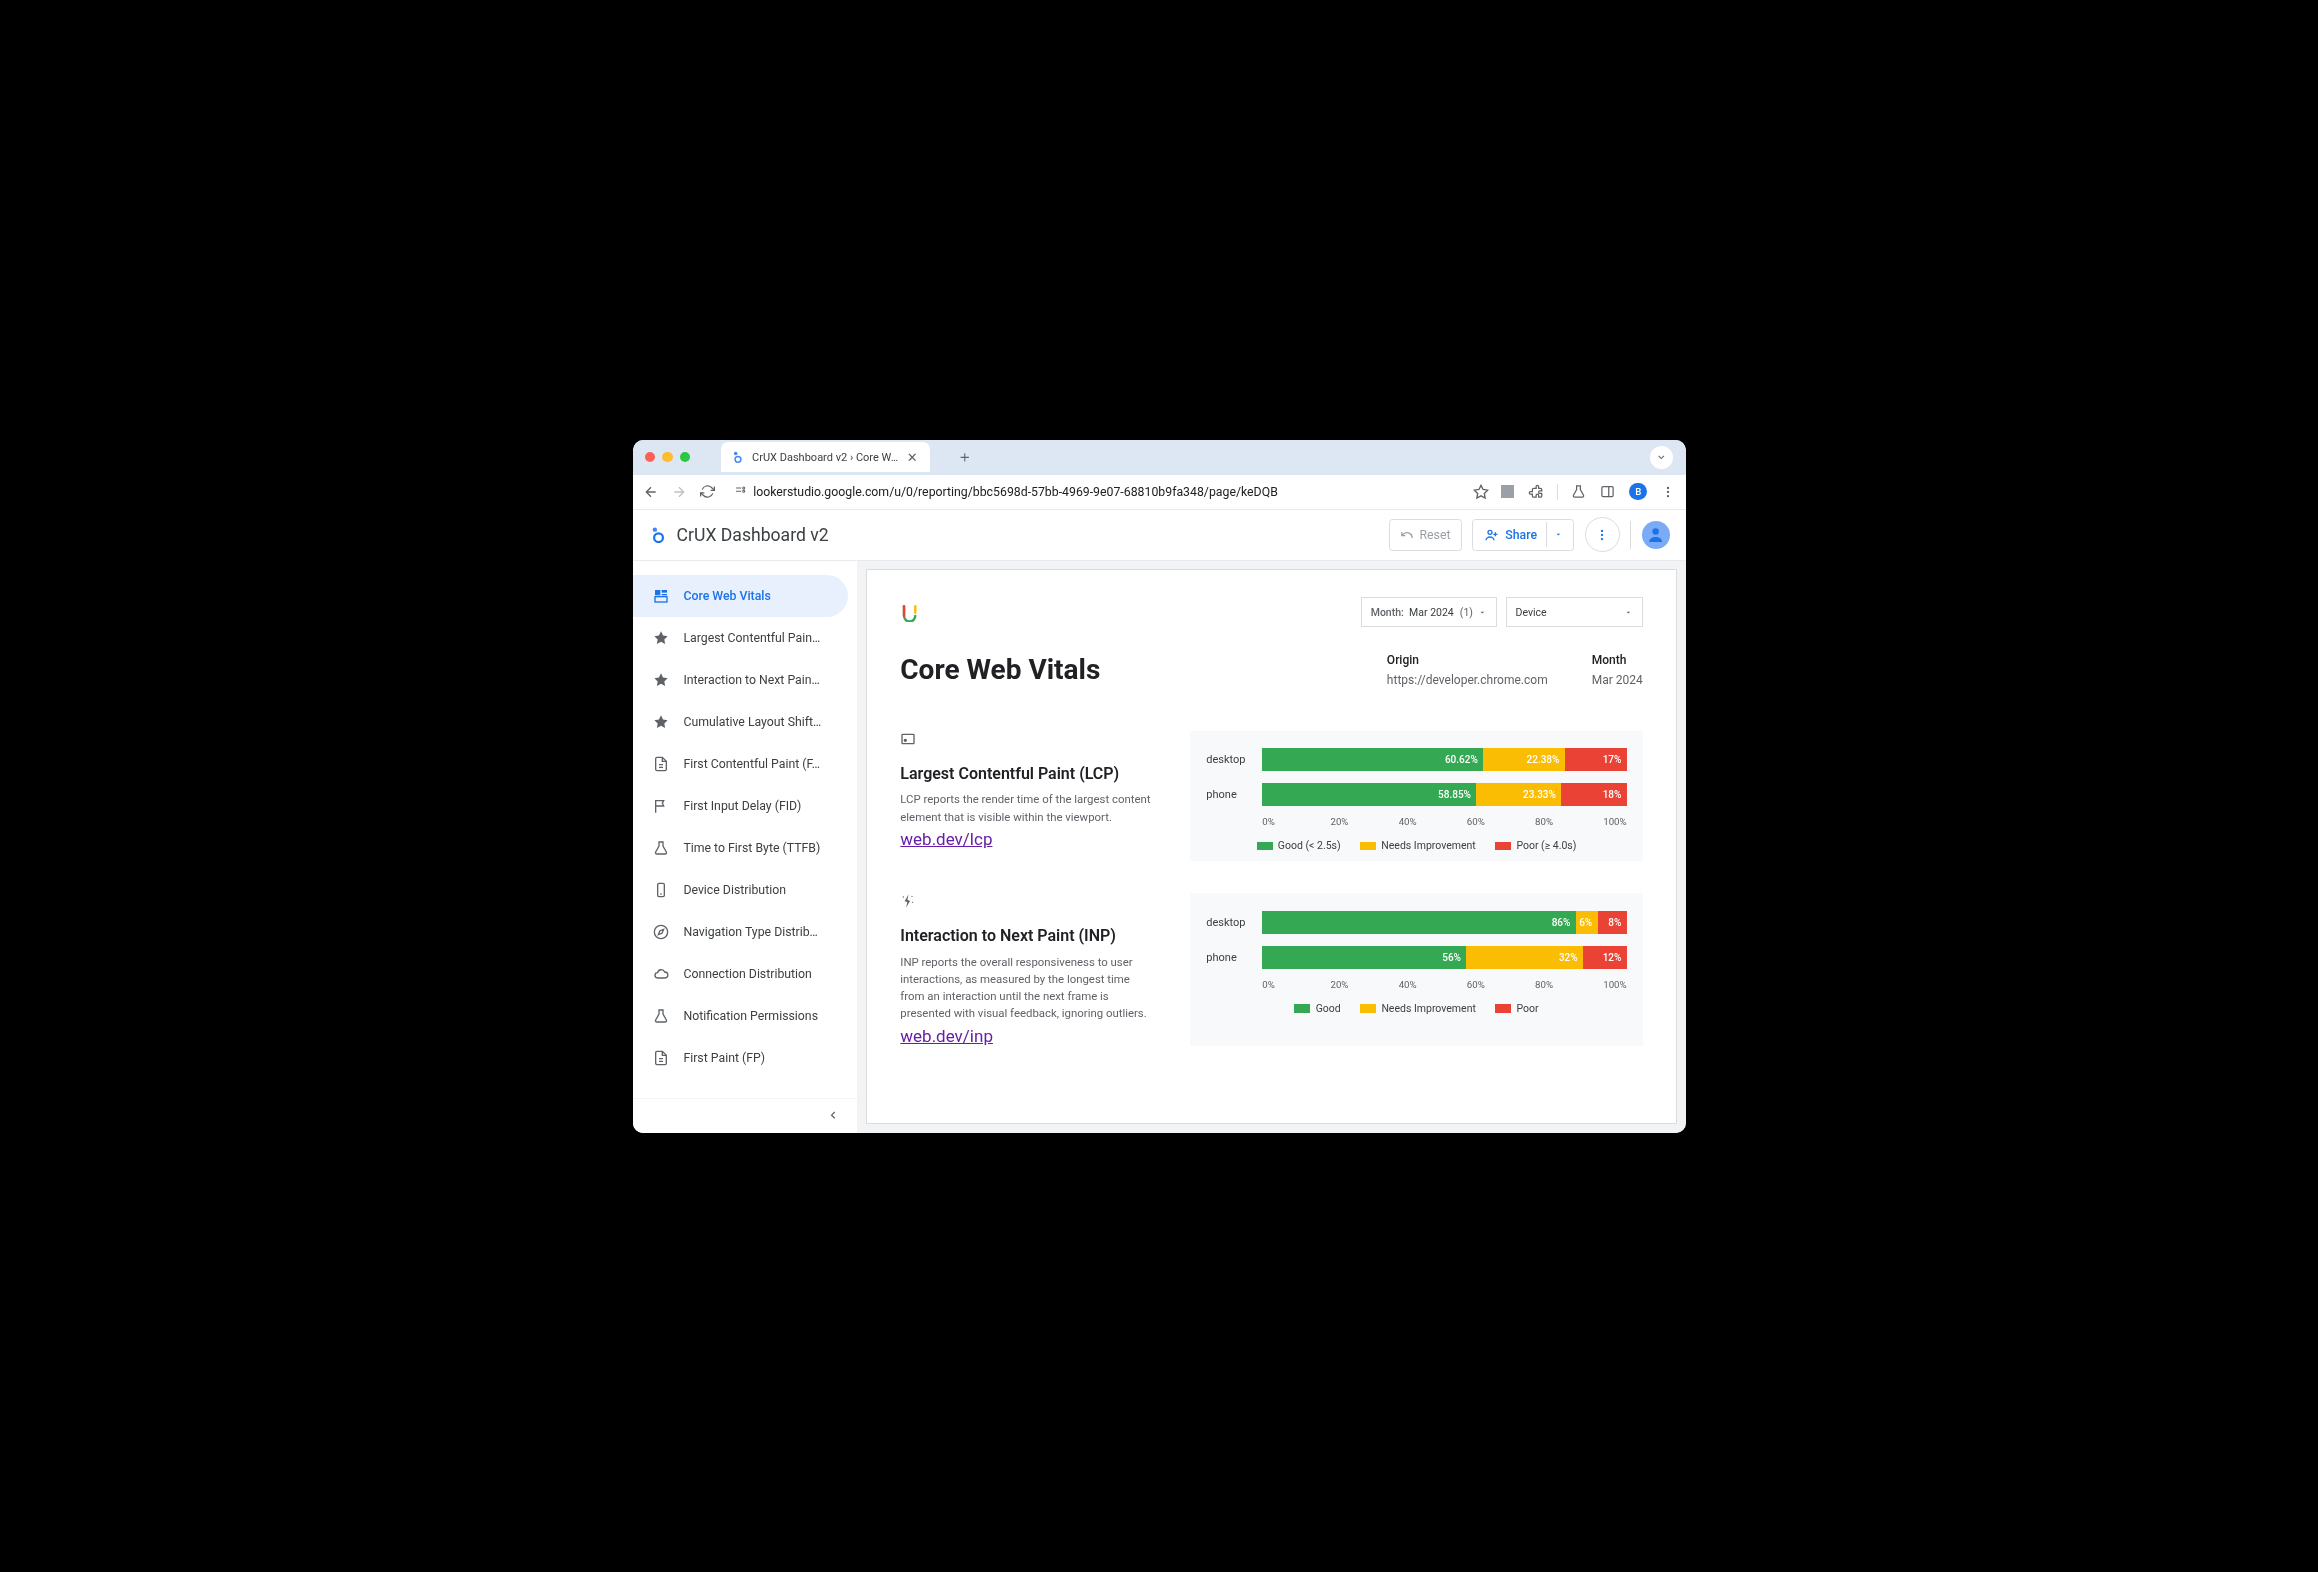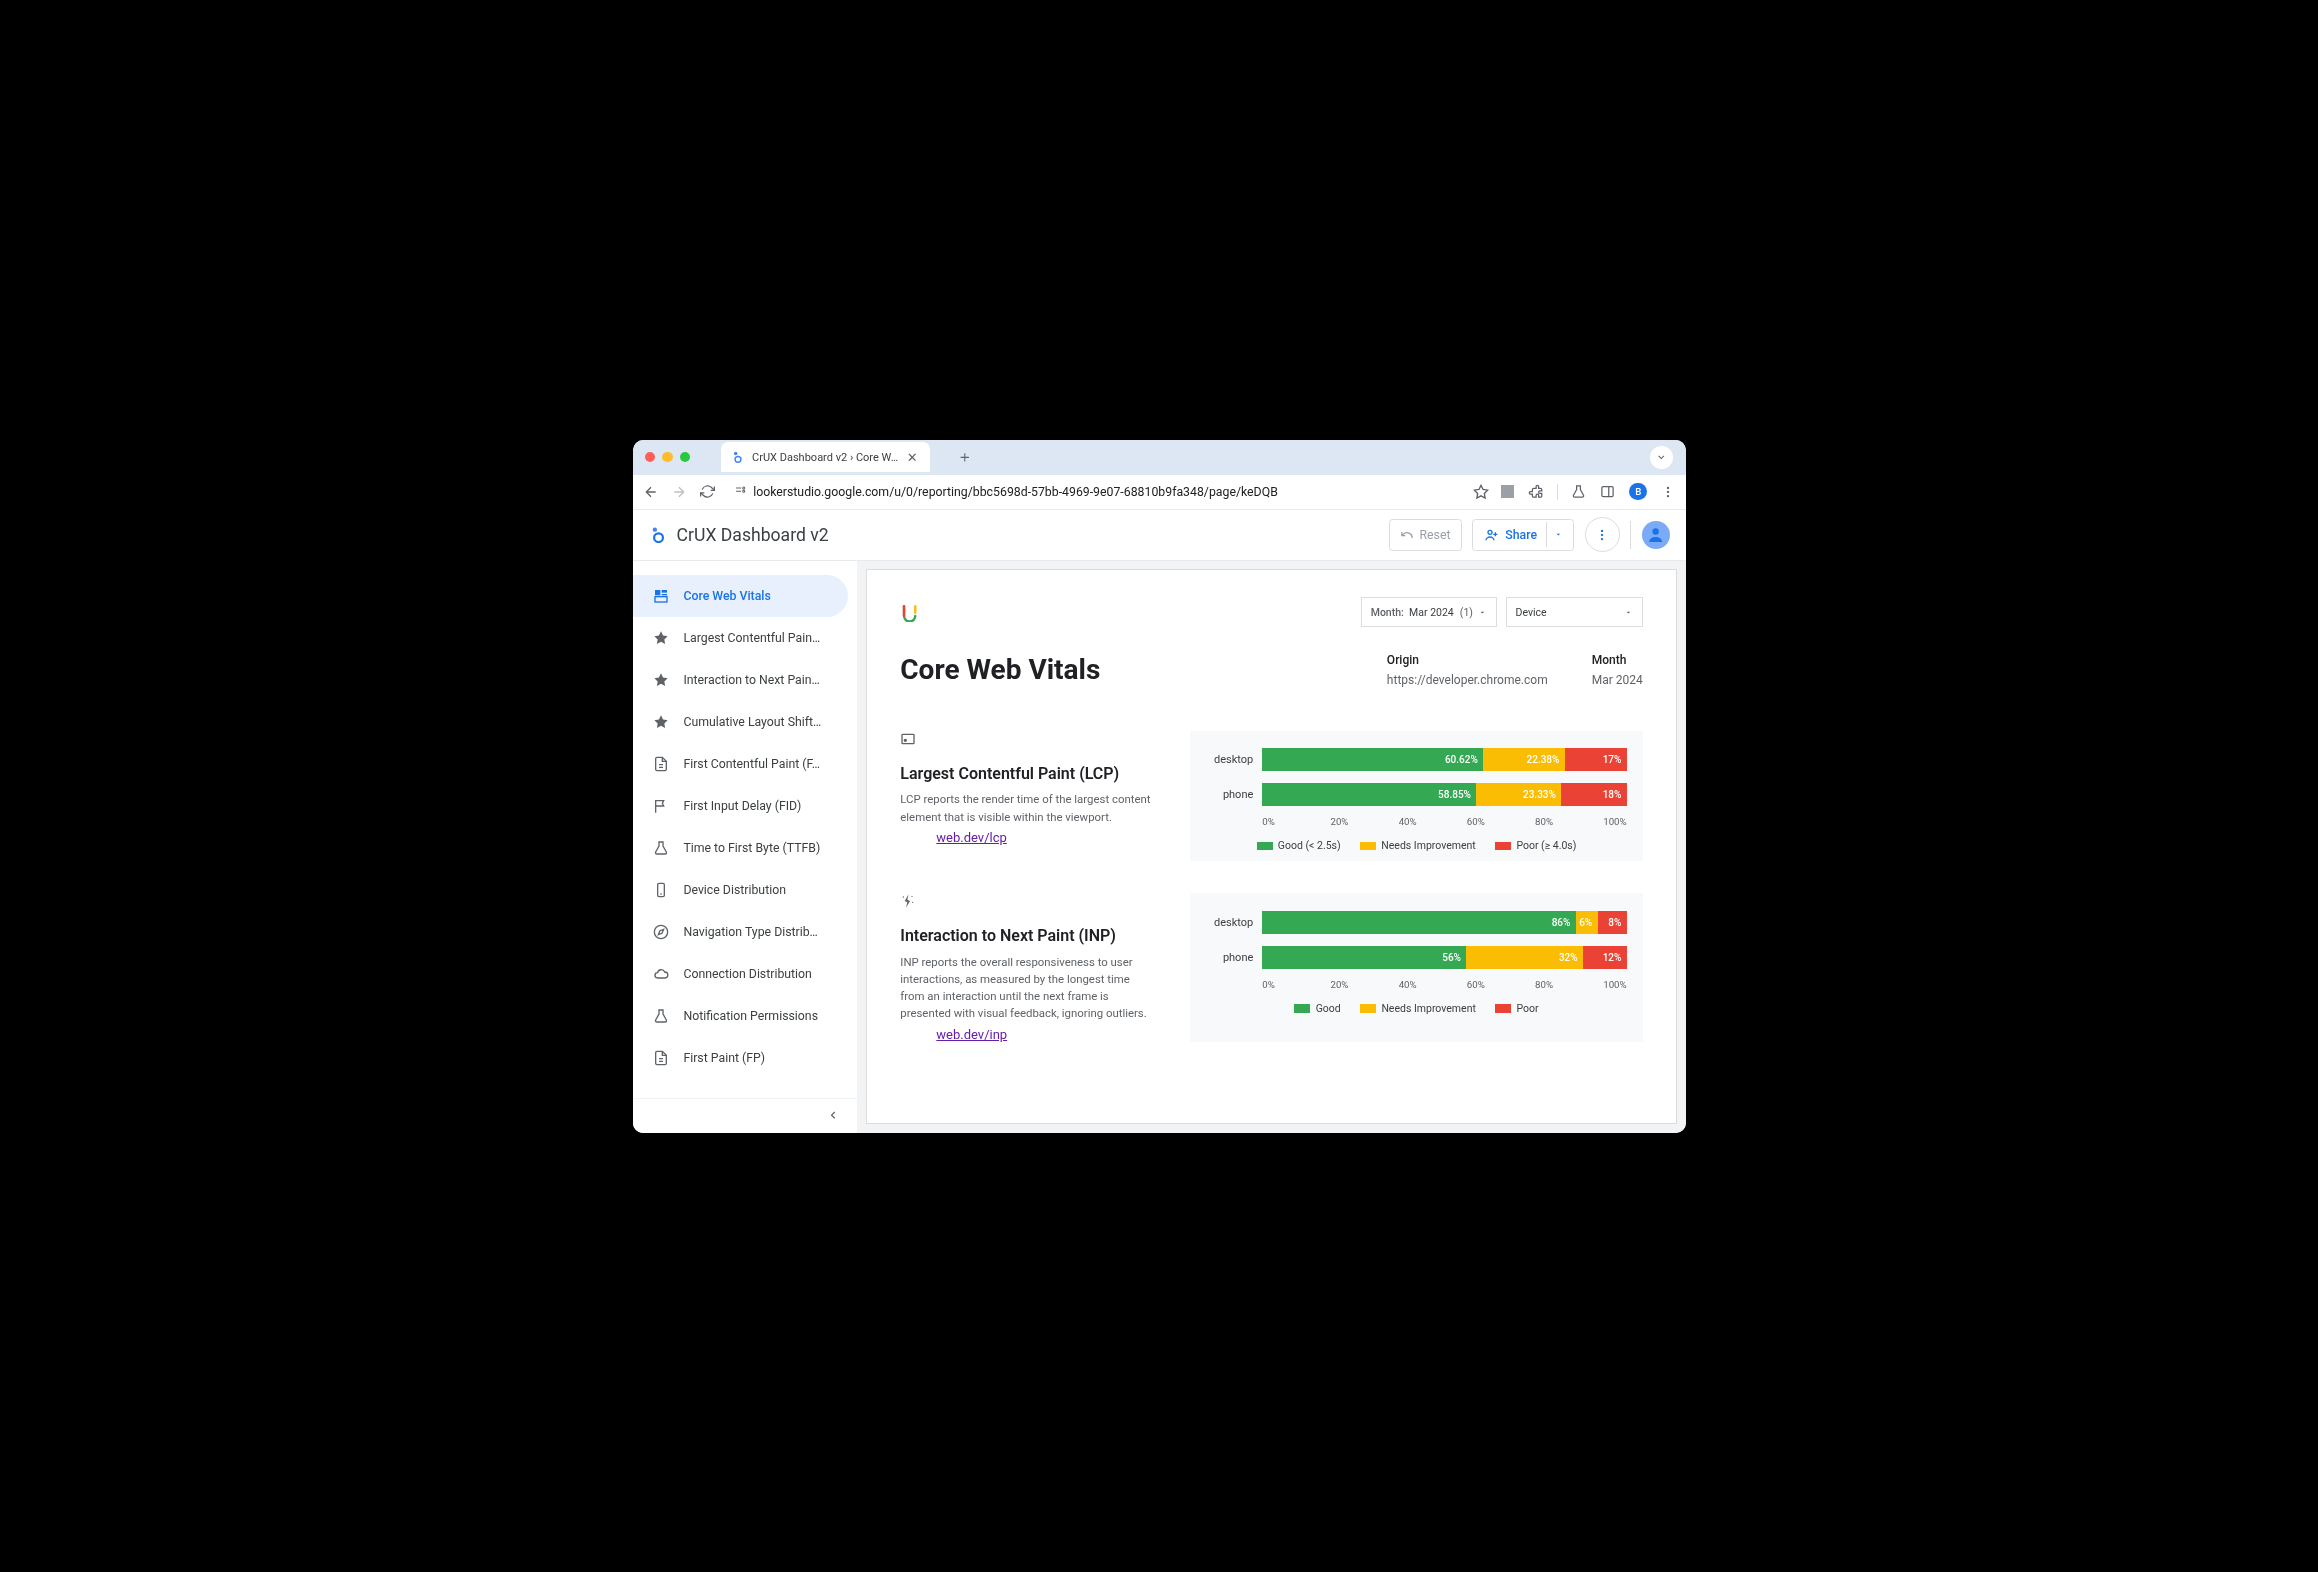--- a/index.html
+++ b/index.html
@@ -63,25 +63,25 @@
 .meta h2 { font-size: 28px; font-weight: 700; color: #202124; flex:1; }
 .mcol { font-size: 12px; }
 .mcol .mh { color: #202124; font-weight: 500; margin-bottom: 5.3px; }
 .mcol .mv { color: #5f6368; }
 
 .metric { display: flex; gap: 35px; margin-bottom: 32px; }
 .mleft { width: 255px; }
 .mleft .mic { color: #5f6368; margin-bottom: 14px; }
 .mleft h3 { font-size: 16px; font-weight: 600; color: #202124; margin-bottom: 8.8px; }
 .mleft p { font-size: 11.4px; color: #5f6368; line-height: 1.5; margin-bottom: 3.5px; }
-.mleft a { font-size: 13px; color: #681da8; text-decoration: underline; cursor:pointer;margin-left:36px; }
+.mleft a { font-size: 17px; color: #681da8; text-decoration: underline; cursor:pointer; }
 
 .chart { flex: 1; background: #f8f9fa; padding: 16px 16px 8.8px; }
 .crow { display: flex; align-items: center; gap: 8.8px; height: 26px; margin-bottom: 8.8px; }
-.crow .cat { width: 47px; text-align: right; font-size: 11px; color: #3c4043; }
+.crow .cat { width: 47px; font-size: 11px; color: #3c4043; }
 .bar { flex: 1; height: 23px; display: flex; }
 .seg { display: flex; align-items: center; justify-content: flex-end; padding: 0 5.3px; font-size: 10px; color: #fff; font-weight:500; overflow:hidden; }
 .seg.good { background: #34a853; }
 .seg.ni { background: #fbbc04; }
 .seg.poor { background: #ea4335; }
 .axis { display: flex; margin-left: 56px; font-size: 9.7px; color: #5f6368; margin-top: 1.8px; }
 .axis span { flex: 1; text-align: left; }
 .axis span:last-child { flex: 0; }
 .legend { display: flex; justify-content: center; gap: 19.3px; margin-top: 12.3px; font-size: 10.5px; color: #3c4043; }
 .legend .li { display: flex; align-items: center; gap: 5.3px; }

